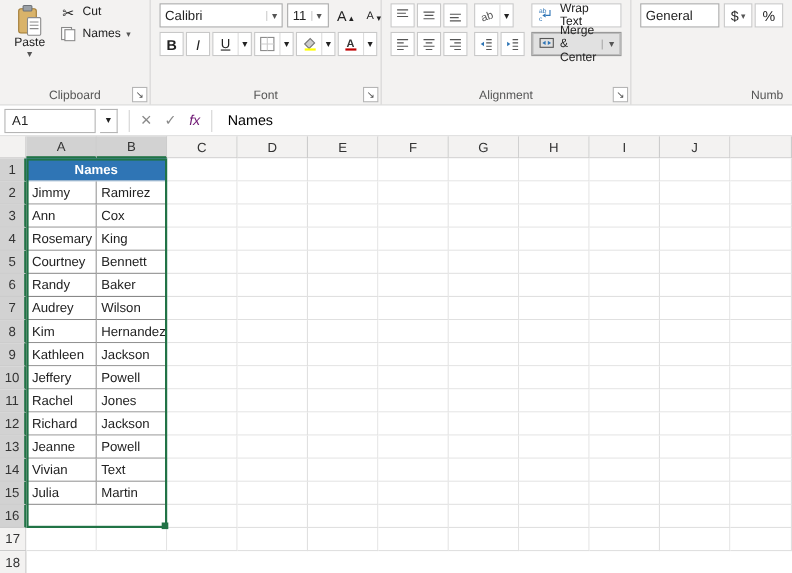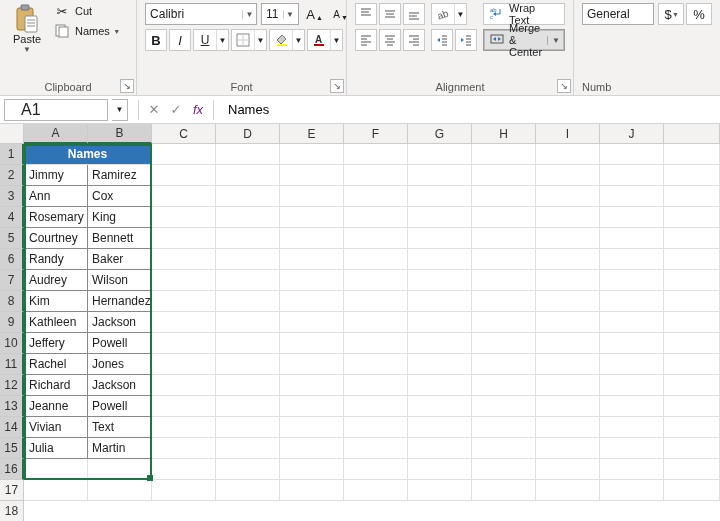--- a/index.html
+++ b/index.html
@@ -45,21 +45,21 @@
   .wrap-stack { display:flex; flex-direction:column; gap:4px; }
 
   
   .num-rows { display:flex; gap:4px; }
   .num-bottom { display:flex; gap:2px; }
   .num-bottom .sq-btn { border:1px solid #c8c8c8; background:#fff; width:26px; }
 
   
   .fbar { display:flex; align-items:center; height:28px; border-bottom:1px solid #d4d4d4; background:#fff; }
   .namebox-wrap { display:flex; align-items:center; height:100%; padding-left:4px; }
-  .namebox { width:104px; height:22px; border:1px solid #b5b5b5; background:#fff; display:flex; align-items:center; padding:0 16px; font-size:16px; margin-right:4px; }
+  .namebox { width:83px; height:22px; border:1px solid #b5b5b5; background:#fff; display:flex; align-items:center; padding:0 6px; font-size:12px; margin-right:4px; }
   .namebox-caret { width:16px; height:22px; border:1px solid #b5b5b5; border-left:none; display:flex; align-items:center; justify-content:center; font-size:8px; margin-right:6px; }
   .fb-sep { width:1px; height:20px; background:#d4d4d4; margin:0 4px; }
   .fb-btn { width:22px; height:22px; display:flex; align-items:center; justify-content:center; color:#8a8a8a; font-size:13px; }
   .fb-input { flex:1; height:22px; border:none; outline:none; padding:0 10px; font-size:13px; }
 
   
   .sheet { position:relative; }
   .corner { position:absolute; left:0; top:0; width:24px; height:20px; background:#f3f2f1; border-right:1px solid #ccc; border-bottom:1px solid #ccc; }
   .col-headers { position:absolute; left:24px; top:0; display:flex; height:20px; }
   .col-h { width:64px; height:20px; background:#f3f2f1; border-right:1px solid #ccc; border-bottom:1px solid #ccc; display:flex; align-items:center; justify-content:center; font-size:12px; color:#333; }
@@ -308,21 +308,21 @@
           <div class="sq-btn">
               <span>$</span>
               <span class="dd-caret" style="margin-left:2px">▾</span>
             </div>
           <div class="sq-btn">
               <span>%</span>
             </div>
         </div>
       </div>
     </div>
-    <div class="group-label" style="text-align:left;padding-right:0">Numb</div>
+    <div class="group-label" style="text-align:right;padding-right:0">Numb</div>
   </div>
 </div>
 
 <div class="fbar">
   <div class="namebox-wrap">
     <div class="namebox">
       <span>A1</span>
     </div>
     <div class="namebox-caret">▼</div>
   </div>

